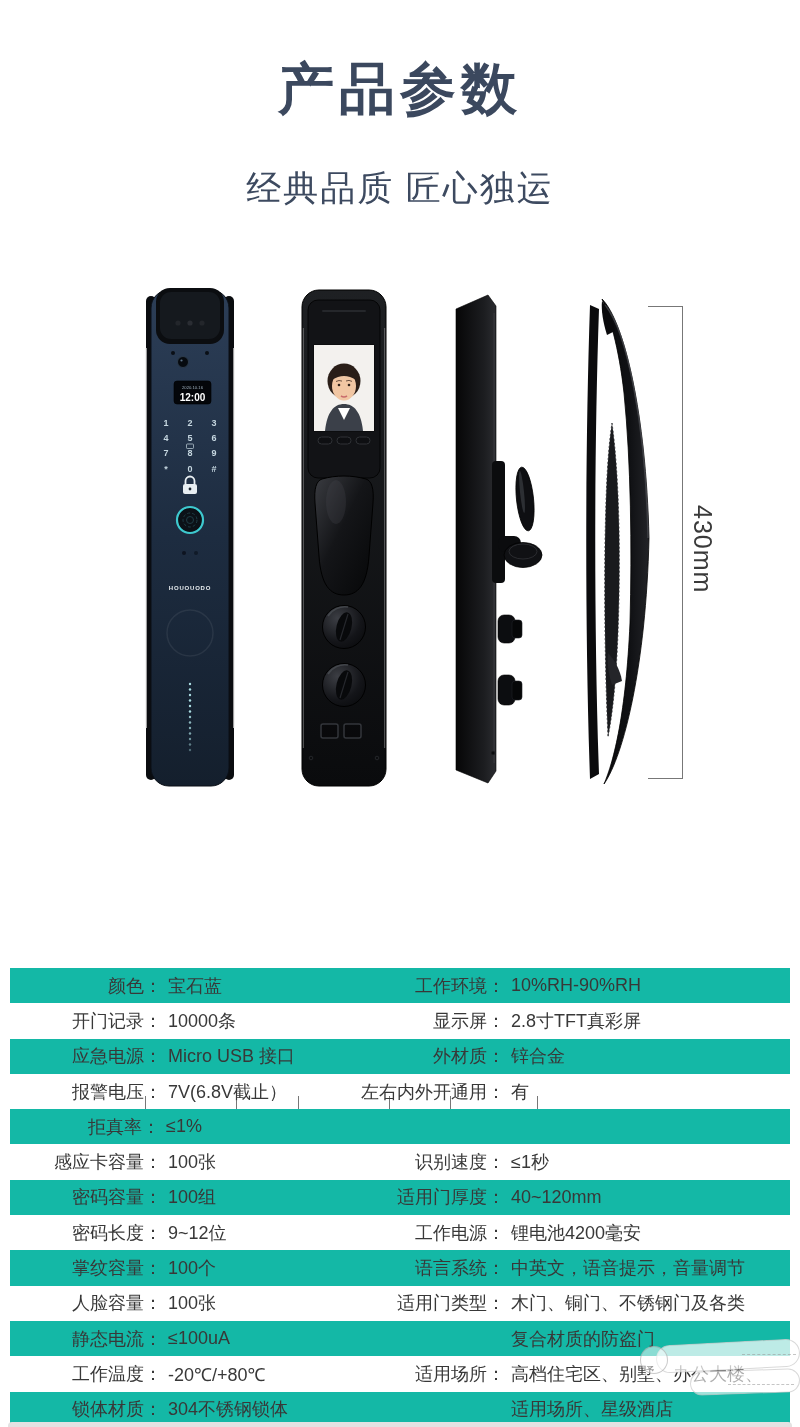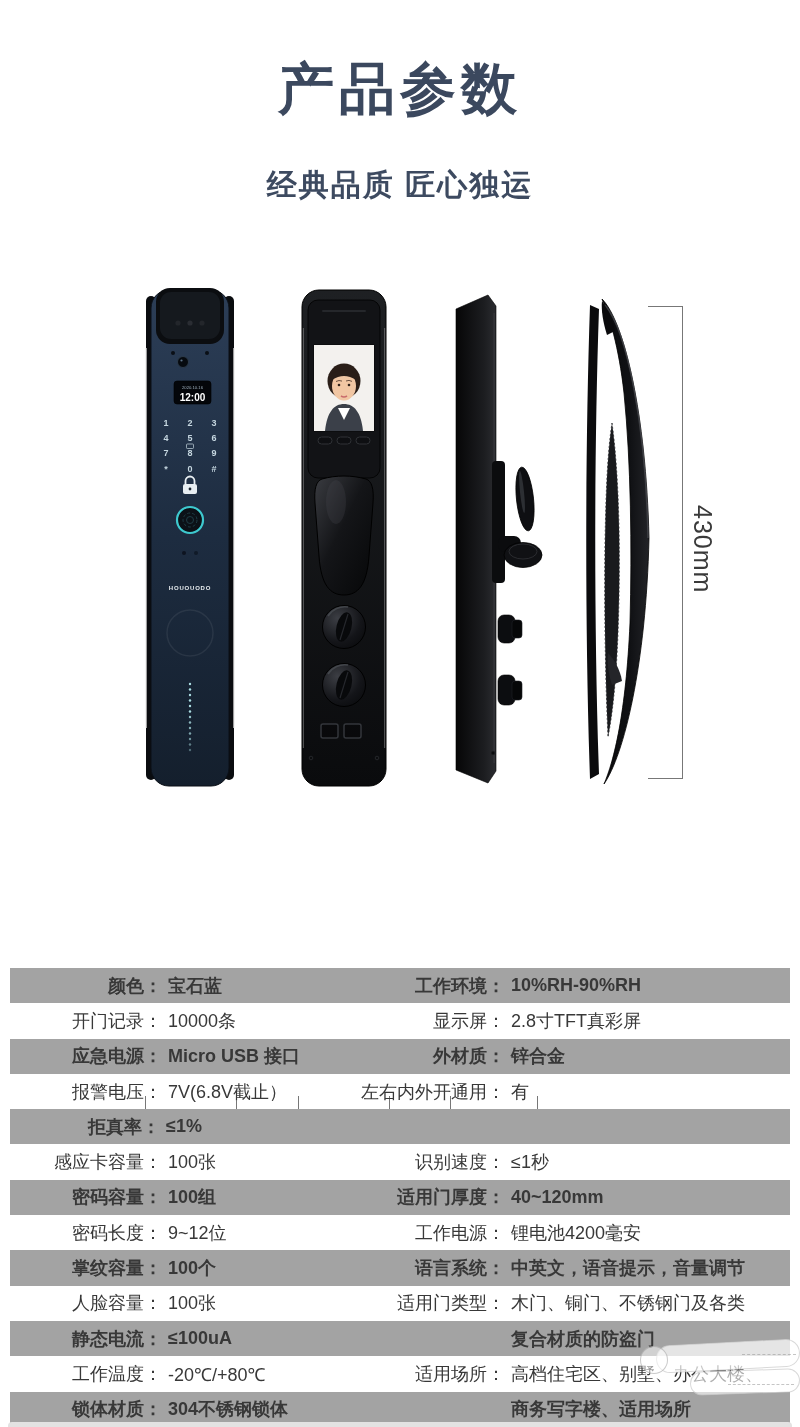--- a/index.html
+++ b/index.html
@@ -7,21 +7,21 @@
     position:relative;width:800px;height:1427px;overflow:hidden;
     background:#ffffff;font-family:"Liberation Sans", sans-serif;
   }
   
   .page-title{
     position:absolute;top:52px;left:0;width:800px;text-align:center;
     font-size:56px;font-weight:bold;letter-spacing:5px;color:#3b485e;
   }
   .page-subtitle{
     position:absolute;top:165px;left:0;width:800px;text-align:center;
-    font-size:30px;font-weight:700;letter-spacing:2px;color:#3d4a60;
+    font-size:35px;font-weight:400;letter-spacing:2px;color:#3d4a60;
   }
   
   .views{position:absolute;top:288px;left:0;width:668px;height:505px;}
   .views svg{position:absolute;display:block;}
   .v-front{left:143px;top:0;}
   .v-back{left:298px;top:0;}
   .v-side{left:448px;top:5px;}
   .v-profile{left:572px;top:5px;}
   
   .dim-bracket{
@@ -33,21 +33,21 @@
   }
   .dim-v-line{position:absolute;left:682px;top:306px;width:1px;height:472px;background:#777;}
   .dim-v-tick{position:absolute;left:648px;width:35px;height:1px;background:#777;}
   .dim-v-label{
     position:absolute;left:688px;top:505px;font-size:25px;color:#3a3a3a;
     writing-mode:vertical-rl;letter-spacing:1px;
   }
   
   .spec-table{position:absolute;left:10px;top:968px;width:780px;}
   .spec-row{display:flex;align-items:center;height:35.3px;font-size:18px;color:#383838;}
-  .spec-row.gray{background:#a3a3a3;font-weight:bold;}
+  .spec-row.gray{background:#14b8a6;}
   .cell{display:flex;align-items:center;white-space:nowrap;}
   .cell.left{width:345px;}
   .cell.right{flex:1;}
   .cell .lbl{display:inline-block;text-align:right;}
   .cell.left .lbl{width:152px;}
   .cell.right .lbl{width:150px;}
   .cell .val{margin-left:6px;}
   
   .bottom-edge{
     position:absolute;left:8px;top:1422px;width:784px;height:5px;
@@ -401,21 +401,21 @@
     </div>
   </div>
 
   <div class="spec-row gray">
     <div class="cell left">
       <span class="lbl">锁体材质：</span>
       <span class="val">304不锈钢锁体</span>
     </div>
     <div class="cell right">
       <span class="lbl"></span>
-      <span class="val">商务写字楼、适用场所</span>
+      <span class="val">适用场所、星级酒店</span>
     </div>
   </div>
 </div>
 
 <div class="watermark">
   <div class="wm-blob wm-b1"></div>
   <div class="wm-ring"></div>
   <div class="wm-dash wm-d1"></div>
   <div class="wm-blob wm-b2"></div>
   <div class="wm-dash wm-d2"></div>

